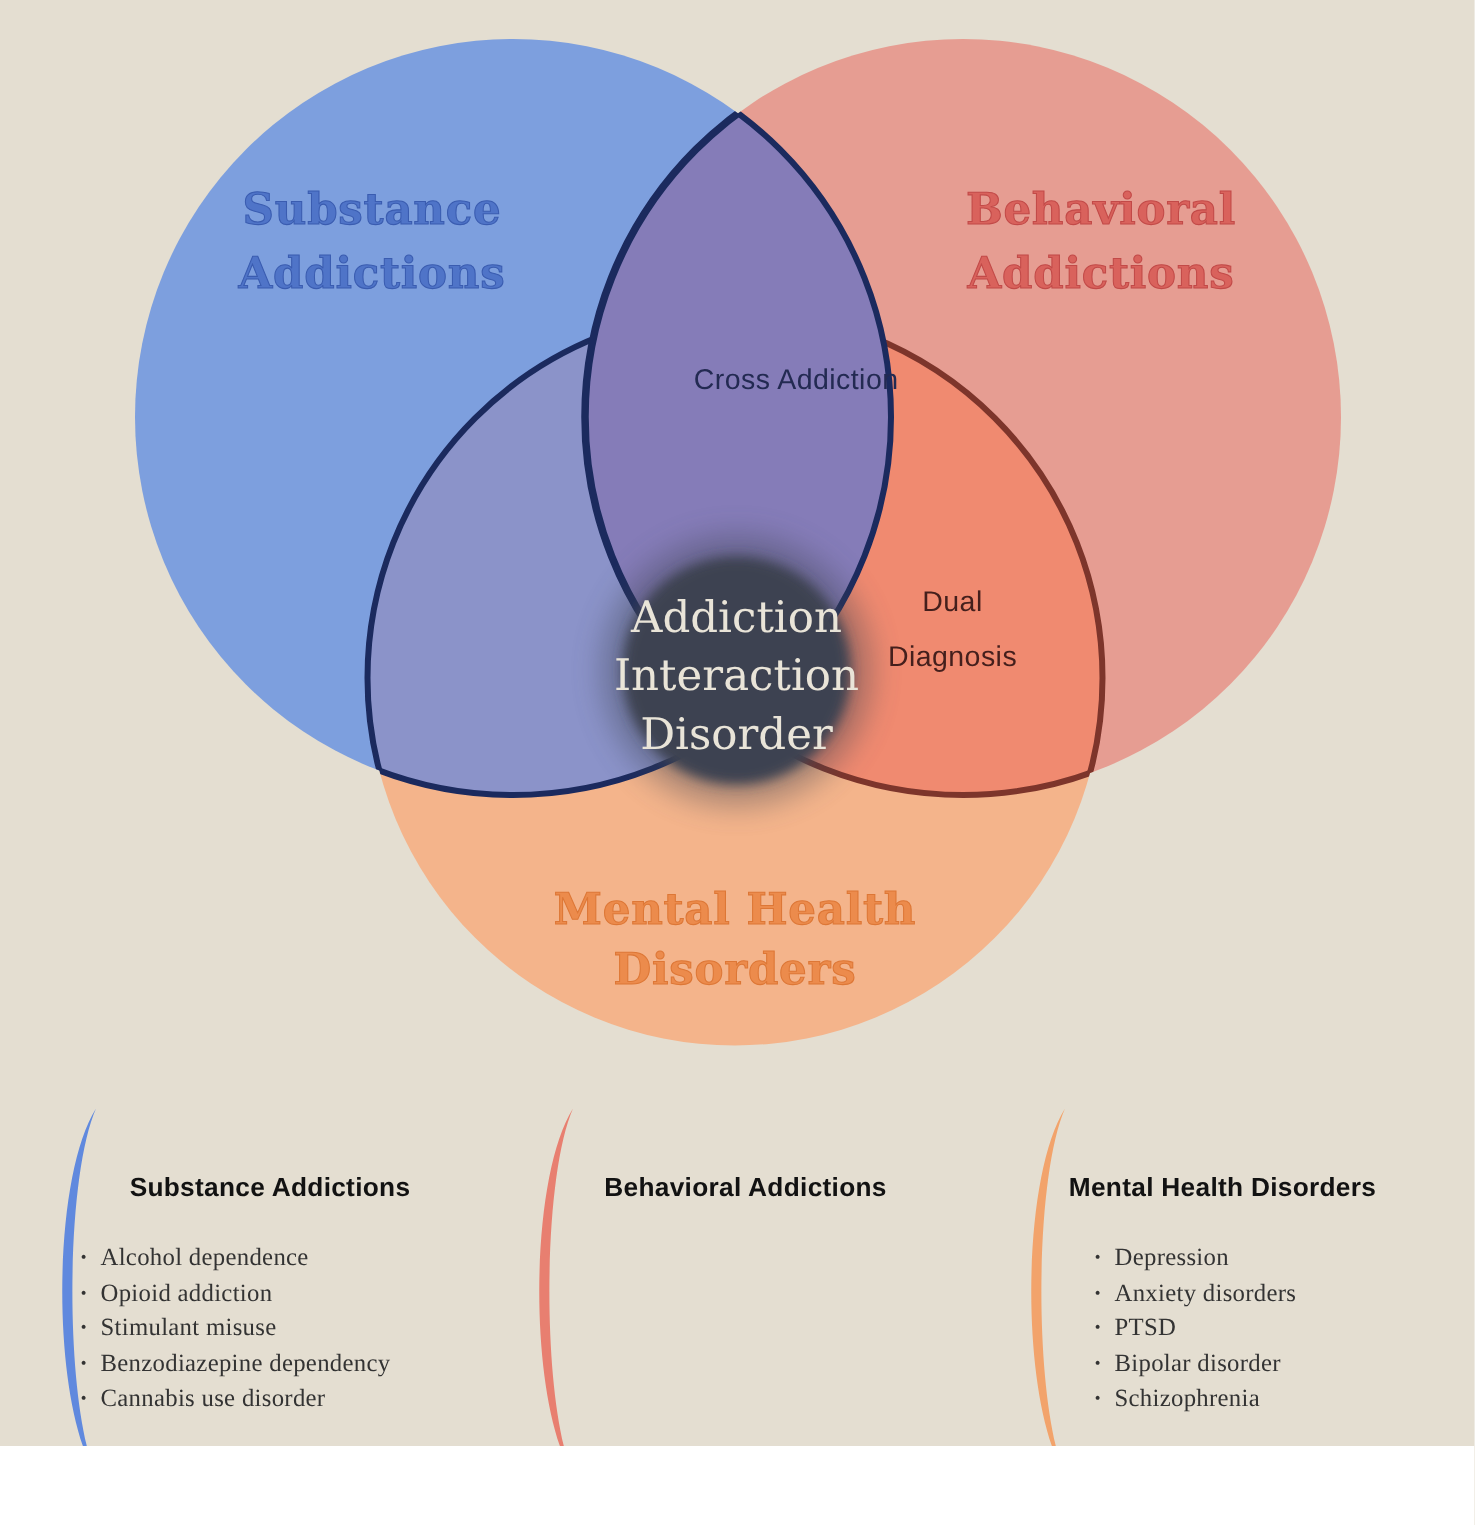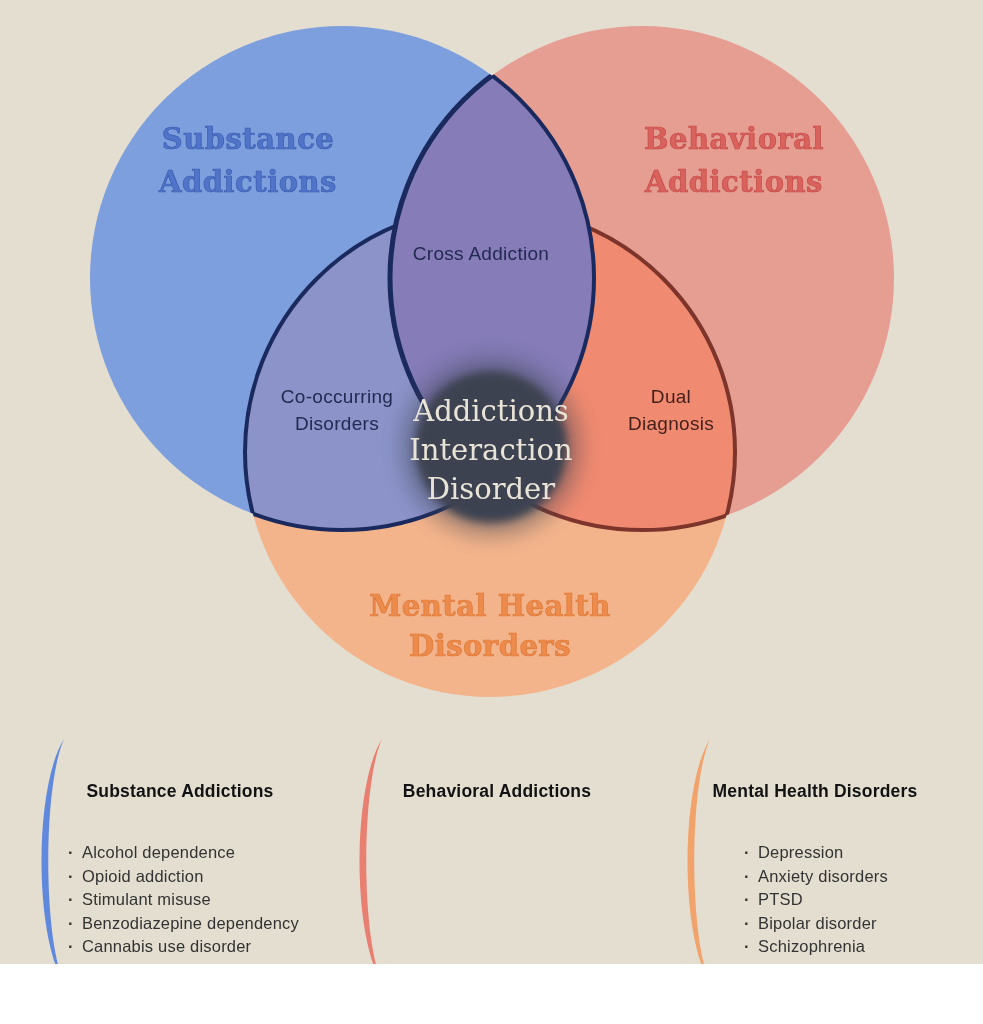--- a/index.html
+++ b/index.html
@@ -28,42 +28,42 @@
     font-family:"DejaVu Serif", serif;
     font-weight:bold;
     font-size:29px;line-height:43px;
     letter-spacing:.5px;
   }
   .title-substance{left:108px;top:118px;width:280px;color:var(--substance-title);-webkit-text-stroke:.7px #3a5cb0;}
   .title-behavioral{left:594px;top:118px;width:280px;color:var(--behavioral-title);-webkit-text-stroke:.7px #c24a48;}
   .title-mental{left:350px;top:586px;width:280px;color:var(--mental-title);-webkit-text-stroke:.7px #dd7736;line-height:40px;}
 
   .overlap-label{font-size:19px;font-weight:500;letter-spacing:.3px;color:var(--overlap-label-navy);}
-  .lbl-cross{left:381px;top:243px;width:200px;}
+  .lbl-cross{left:399px;top:243px;width:200px;text-align:right;}
   .lbl-cooccurring{left:262px;top:383px;width:150px;line-height:27px;}
-  .lbl-dual{left:611px;top:383px;width:120px;line-height:27px;color:var(--overlap-label-maroon);}
+  .lbl-dual{left:575px;top:383px;width:120px;line-height:37px;color:var(--overlap-label-maroon);}
 
   .center-label{
     left:391px;top:392px;width:200px;
     font-family:"DejaVu Serif", serif;
     font-size:29px;line-height:39px;
     color:var(--center-text);
   }
 
   .panel{position:absolute;}
   .bracket{position:absolute;left:0;top:0;}
   .bracket-fill-0{fill:var(--substance-bracket);}
   .bracket-fill-1{fill:var(--behavioral-bracket);}
   .bracket-fill-2{fill:var(--mental-bracket);}
   .panel-heading{
     position:absolute;width:250px;text-align:center;
     font-size:17.5px;font-weight:bold;color:var(--list-heading);
     letter-spacing:.2px;
   }
-  .panel-items{position:absolute;list-style:none;margin:16px;padding:0;}
+  .panel-items{position:absolute;list-style:none;margin:1px;padding:0;font-family:Liberation Serif, serif;}
   .panel-items li{
     position:relative;
     font-size:16.5px;line-height:23.5px;color:var(--list-text);
     padding-left:15px;letter-spacing:.2px;
   }
   .panel-items li::before{
     content:"\00b7";
     position:absolute;left:1px;top:0;
     font-weight:bold;color:var(--list-text);
   }
@@ -128,24 +128,23 @@
 
     <circle class="center-halo" cx="491" cy="447" r="90" filter="url(#softer)"></circle>
     <circle class="center-core" cx="491" cy="447" r="76" filter="url(#soft)"></circle>
   </svg>
 
   <div class="lbl circle-title title-substance">Substance Addictions</div>
   <div class="lbl circle-title title-behavioral">Behavioral Addictions</div>
   <div class="lbl circle-title title-mental">Mental Health Disorders</div>
 
   <div class="lbl overlap-label lbl-cross">Cross Addiction</div>
-  <div class="lbl overlap-label lbl-cooccurring">Co-occurring Disorders</div>
   <div class="lbl overlap-label lbl-dual">Dual Diagnosis</div>
 
-  <div class="lbl center-label">Addictions Interaction Disorder</div>
+  <div class="lbl center-label">Addiction Interaction Disorder</div>
 
   <div class="panel p0">
     <svg class="bracket" width="36" height="248" viewBox="0 0 36 248">
       <path class="bracket-fill-0" d="M 34,2 C 4,50 4,198 34,246 C 13,198 13,50 34,2 Z"></path>
     </svg>
     <div class="panel-heading">Substance Addictions</div>
     <ul class="panel-items">
       <li>Alcohol dependence</li>
       <li>Opioid addiction</li>
       <li>Stimulant misuse</li>

